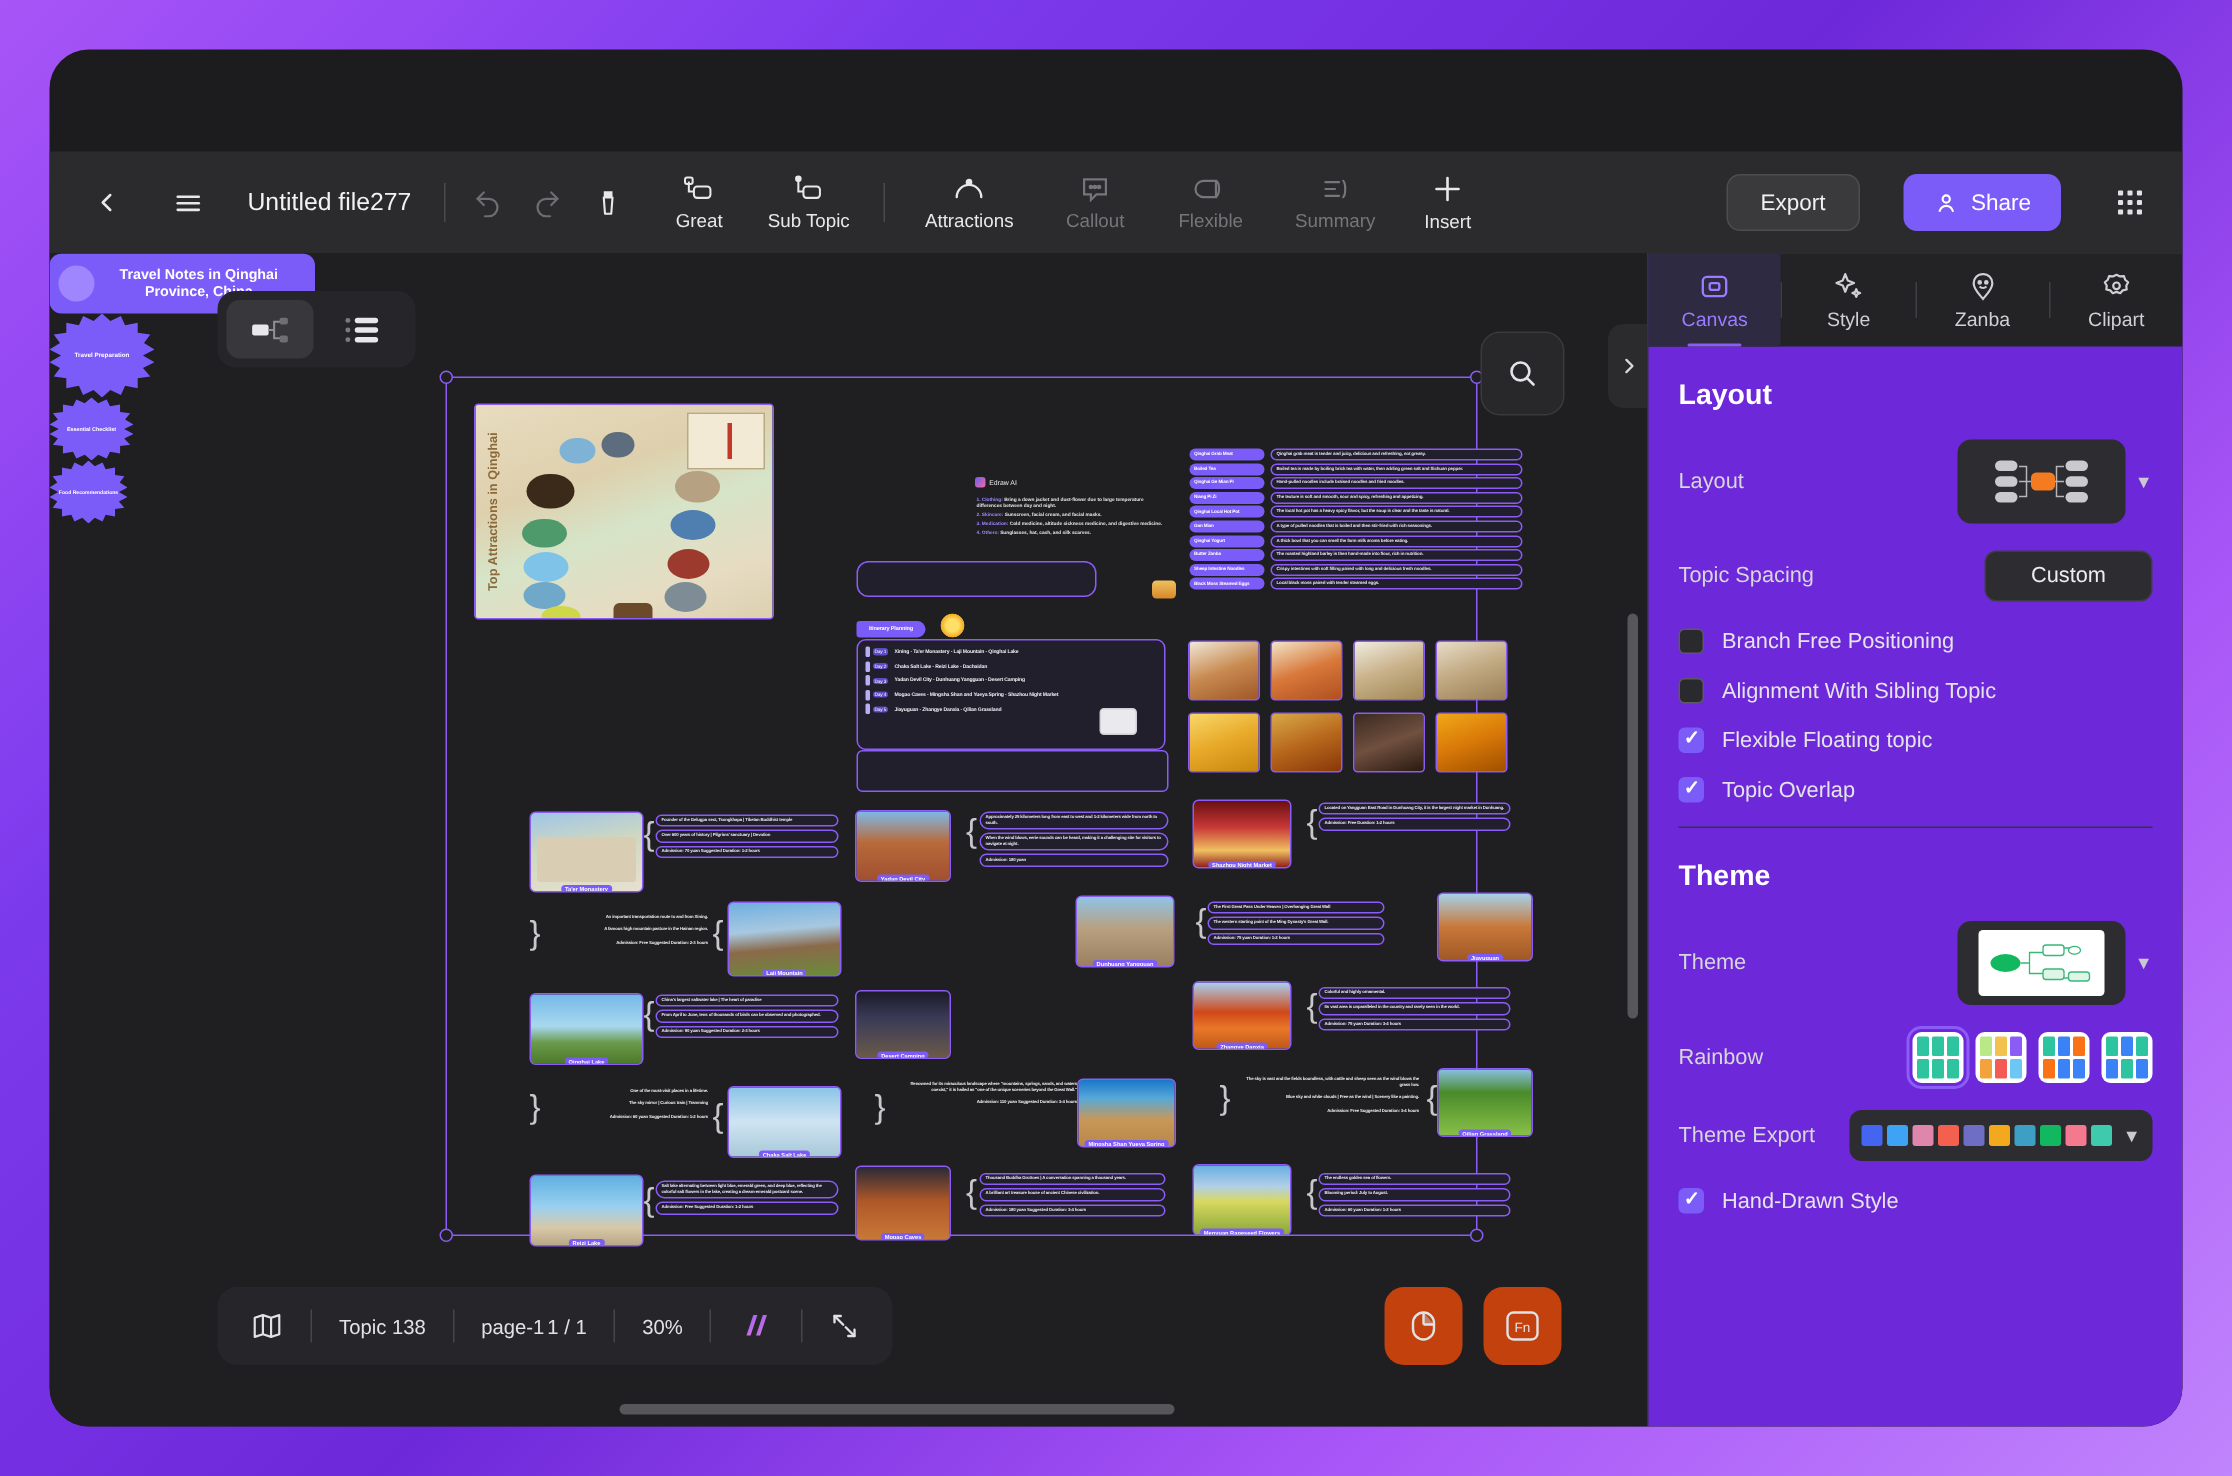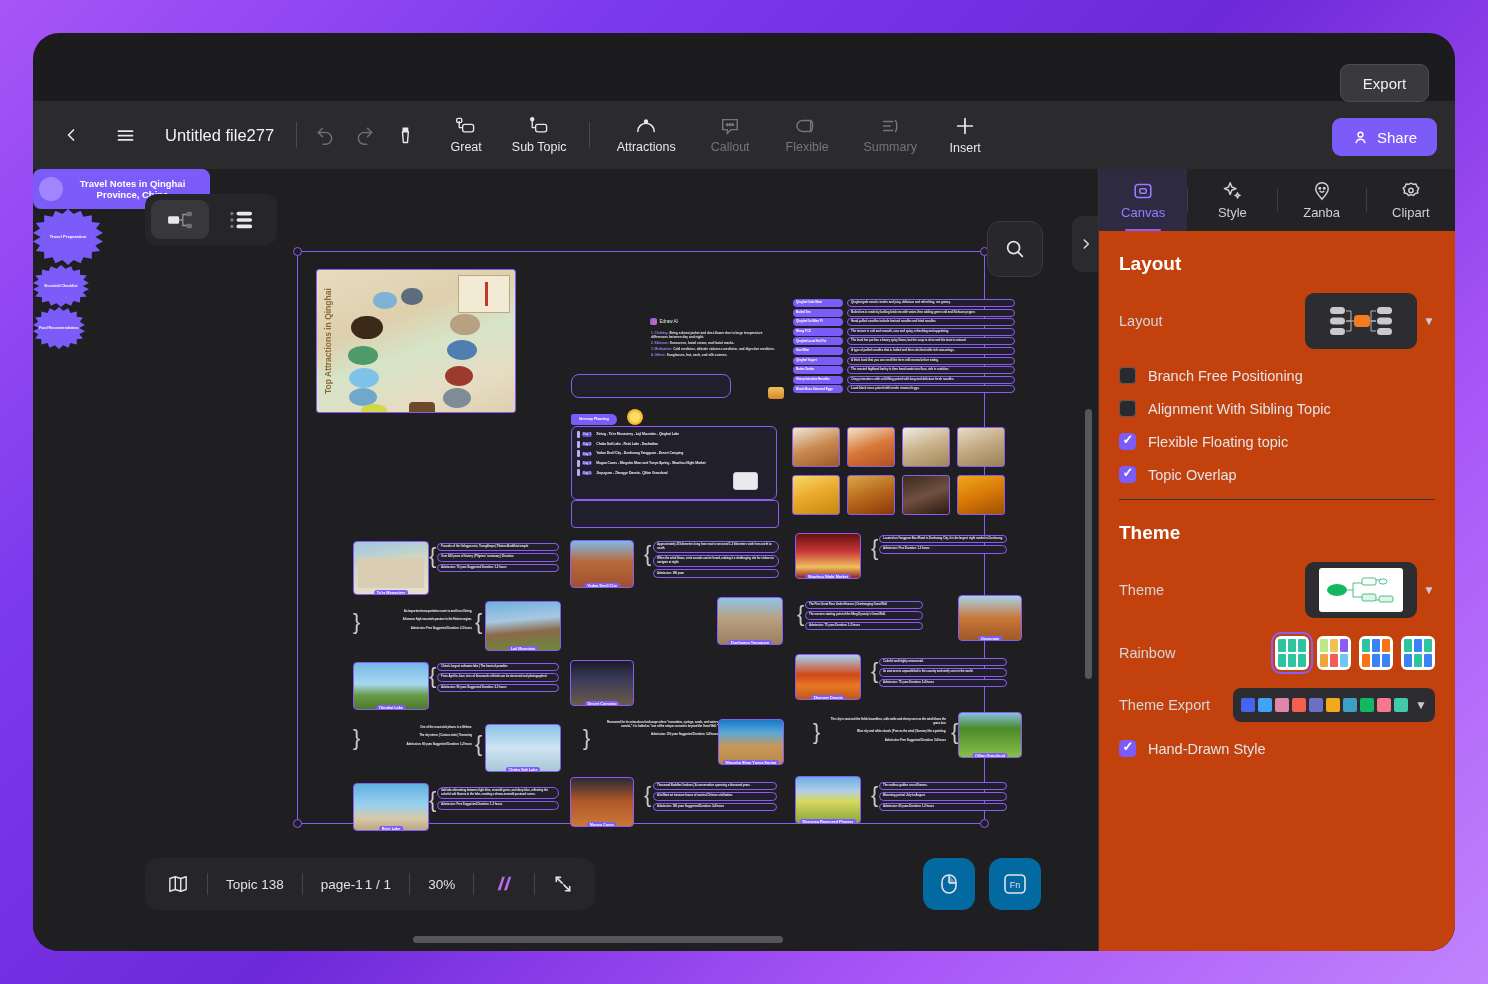--- a/index.html
+++ b/index.html
@@ -44,21 +44,21 @@
   .tb-sep { width: 1px; height: 26px; background: #4a4a4d; margin: 0 8px; flex: none; }
   .tb-tool {
     width: 62px; height: 60px;
     display: flex; flex-direction: column; align-items: center; justify-content: center;
     gap: 4px; cursor: pointer; border-radius: 6px; flex: none;
   }
   .tb-tool.wide { width: 84px; }
   .tb-tool .lbl { font-size: 12.5px; white-space: nowrap; }
   .tb-tool.on { color: #e8e8ea; }
   .tb-tool.off { color: #76767a; }
-  .tb-right { margin-left: auto; display: flex; align-items: center; gap: 16px; padding-right: 18px; flex-direction: column; }
+  .tb-right { margin-left: auto; display: flex; align-items: center; gap: 29px; padding-right: 18px; }
   #export-btn {
     height: 38px; padding: 0 22px; border-radius: 9px;
     background: #3a3a3c; border: 1px solid #4d4d50;
     color: #f0f0f2; font-size: 15px; cursor: pointer;
     display: flex; align-items: center;
   }
   #share-btn {
     height: 38px; padding: 0 20px; border-radius: 9px;
     background: #7c5cf8; color: #fff; font-size: 15px;
     display: flex; align-items: center; gap: 8px; cursor: pointer;
@@ -165,37 +165,37 @@
     padding: 0 4px;
   }
   .sb-item {
     height: 52px; display: flex; align-items: center; justify-content: center;
     color: #e2e2e6; font-size: 13.5px; padding: 0 18px; cursor: pointer; white-space: nowrap;
   }
   .sb-sep { width: 1px; height: 22px; background: #45454a; }
   #pager { gap: 2px; }
   #fn-group { position: absolute; left: 890px; bottom: 41px; display: flex; gap: 14px; z-index: 30; }
   .fn-btn {
-    width: 52px; height: 52px; border-radius: 13px; background: #0369a1;
+    width: 52px; height: 52px; border-radius: 13px; background: #c2410c;
     display: flex; align-items: center; justify-content: center; cursor: pointer; color: #e2e2e6;
   }
   
   #h-scroll {
     position: absolute; left: 380px; bottom: 8px; width: 370px; height: 7px;
     background: #56565b; border-radius: 4px; z-index: 31; cursor: pointer;
   }
   #v-scroll {
     position: absolute; right: 6px; top: 240px; width: 7px; height: 270px;
     background: #56565b; border-radius: 4px; z-index: 31; cursor: pointer;
   }
 
   
   #right-panel {
     position: absolute; right: 0; top: 136px; width: 357px; height: 782px;
-    background: #c2410c; border-left: 1px solid #34343a;
+    background: #6d28d9; border-left: 1px solid #34343a;
     display: flex; flex-direction: column; margin-left: 41px;
   }
   #panel-tabs { height: 62px; display: flex; align-items: stretch; background: #232326; }
   .ptab {
     flex: 1; display: flex; flex-direction: column; align-items: center; justify-content: center;
     gap: 3px; cursor: pointer; color: #cfcfd4; font-size: 13px; position: relative;
   }
   .ptab.active { background: #2e2a42; color: #9b7bff; }
   .ptab.active::after {
     content: ""; position: absolute; bottom: 0; left: 30%; width: 40%; height: 2.5px;
@@ -824,20 +824,24 @@
               <rect x="51" y="3" width="15" height="7" rx="3.5" fill="#c9c9ce"></rect>
               <rect x="51" y="13.5" width="15" height="7" rx="3.5" fill="#c9c9ce"></rect>
               <rect x="51" y="24" width="15" height="7" rx="3.5" fill="#c9c9ce"></rect>
               <rect x="28" y="11" width="16" height="12" rx="3.5" fill="#f47b20"></rect>
               </svg>
           </div>
           <span class="chev">▼</span>
         </div>
       </div>
 
+      <div class="row">
+        <span class="row-label">Topic Spacing</span>
+        <div id="topic-spacing-btn">Custom</div>
+      </div>
 
       <div class="cbrow">
         <span class="cb"></span>
         <span class="txt">Branch Free Positioning</span>
       </div>
       <div class="cbrow">
         <span class="cb"></span>
         <span class="txt">Alignment With Sibling Topic</span>
       </div>
       <div class="cbrow">

